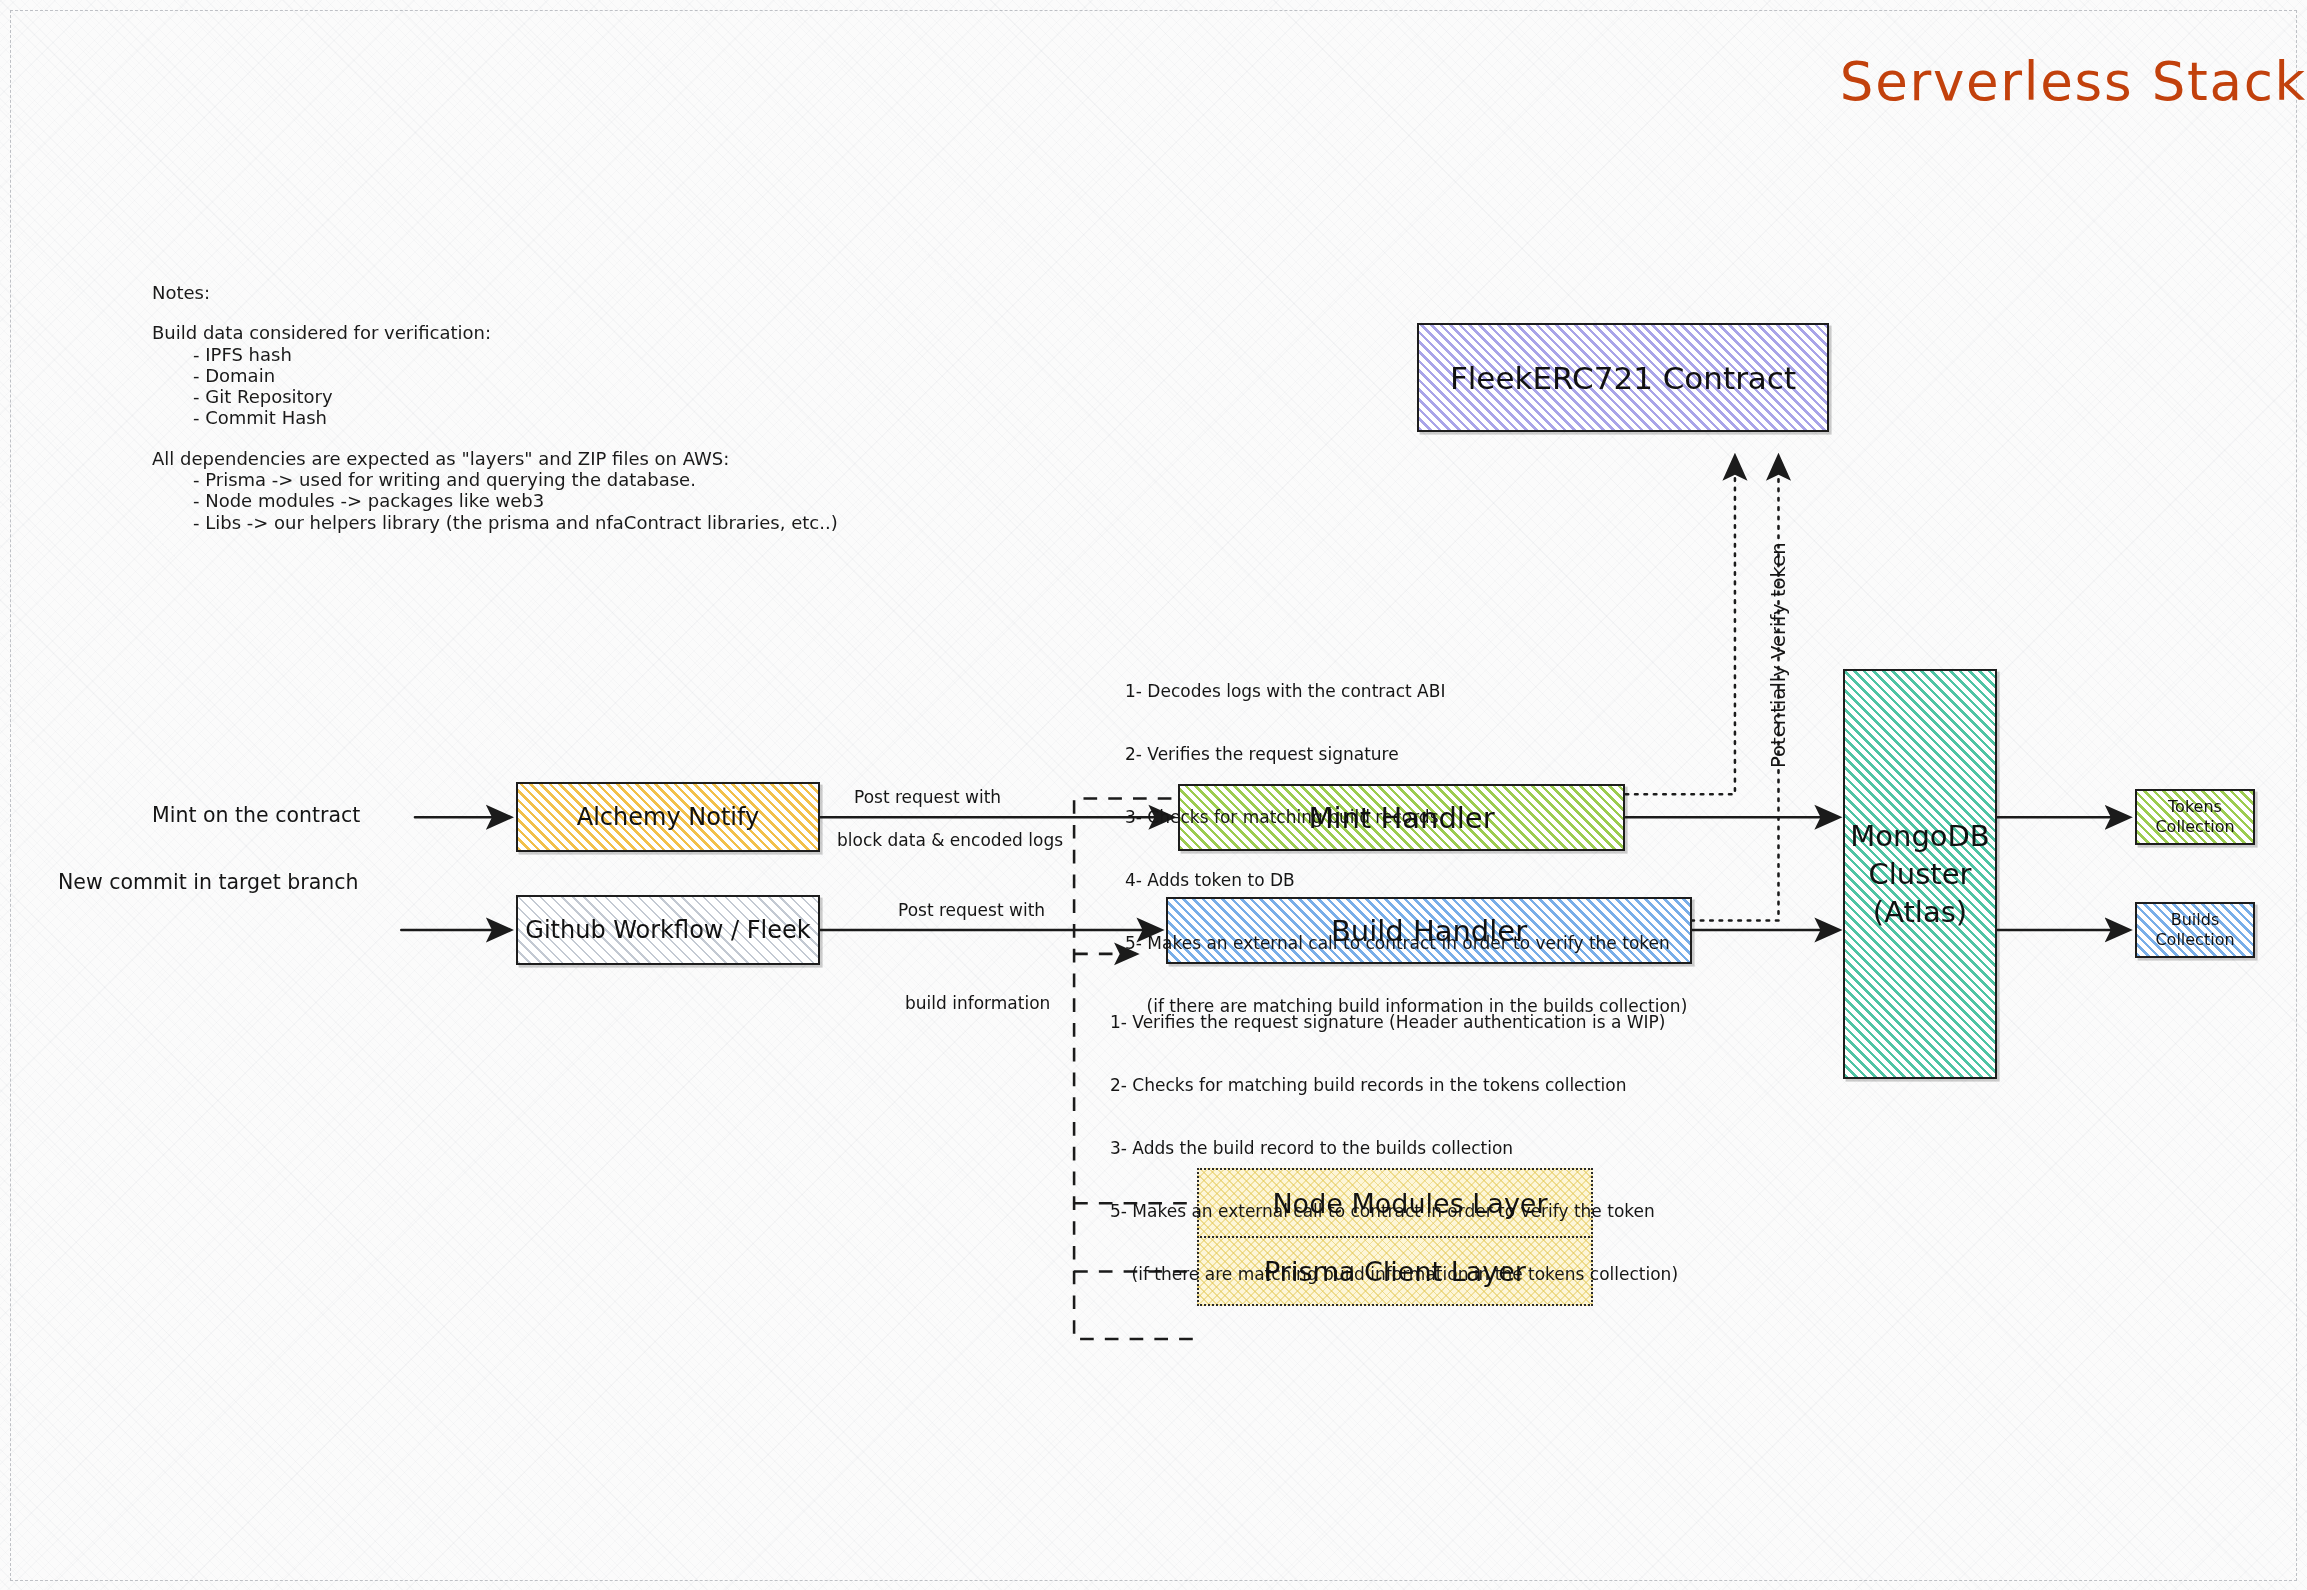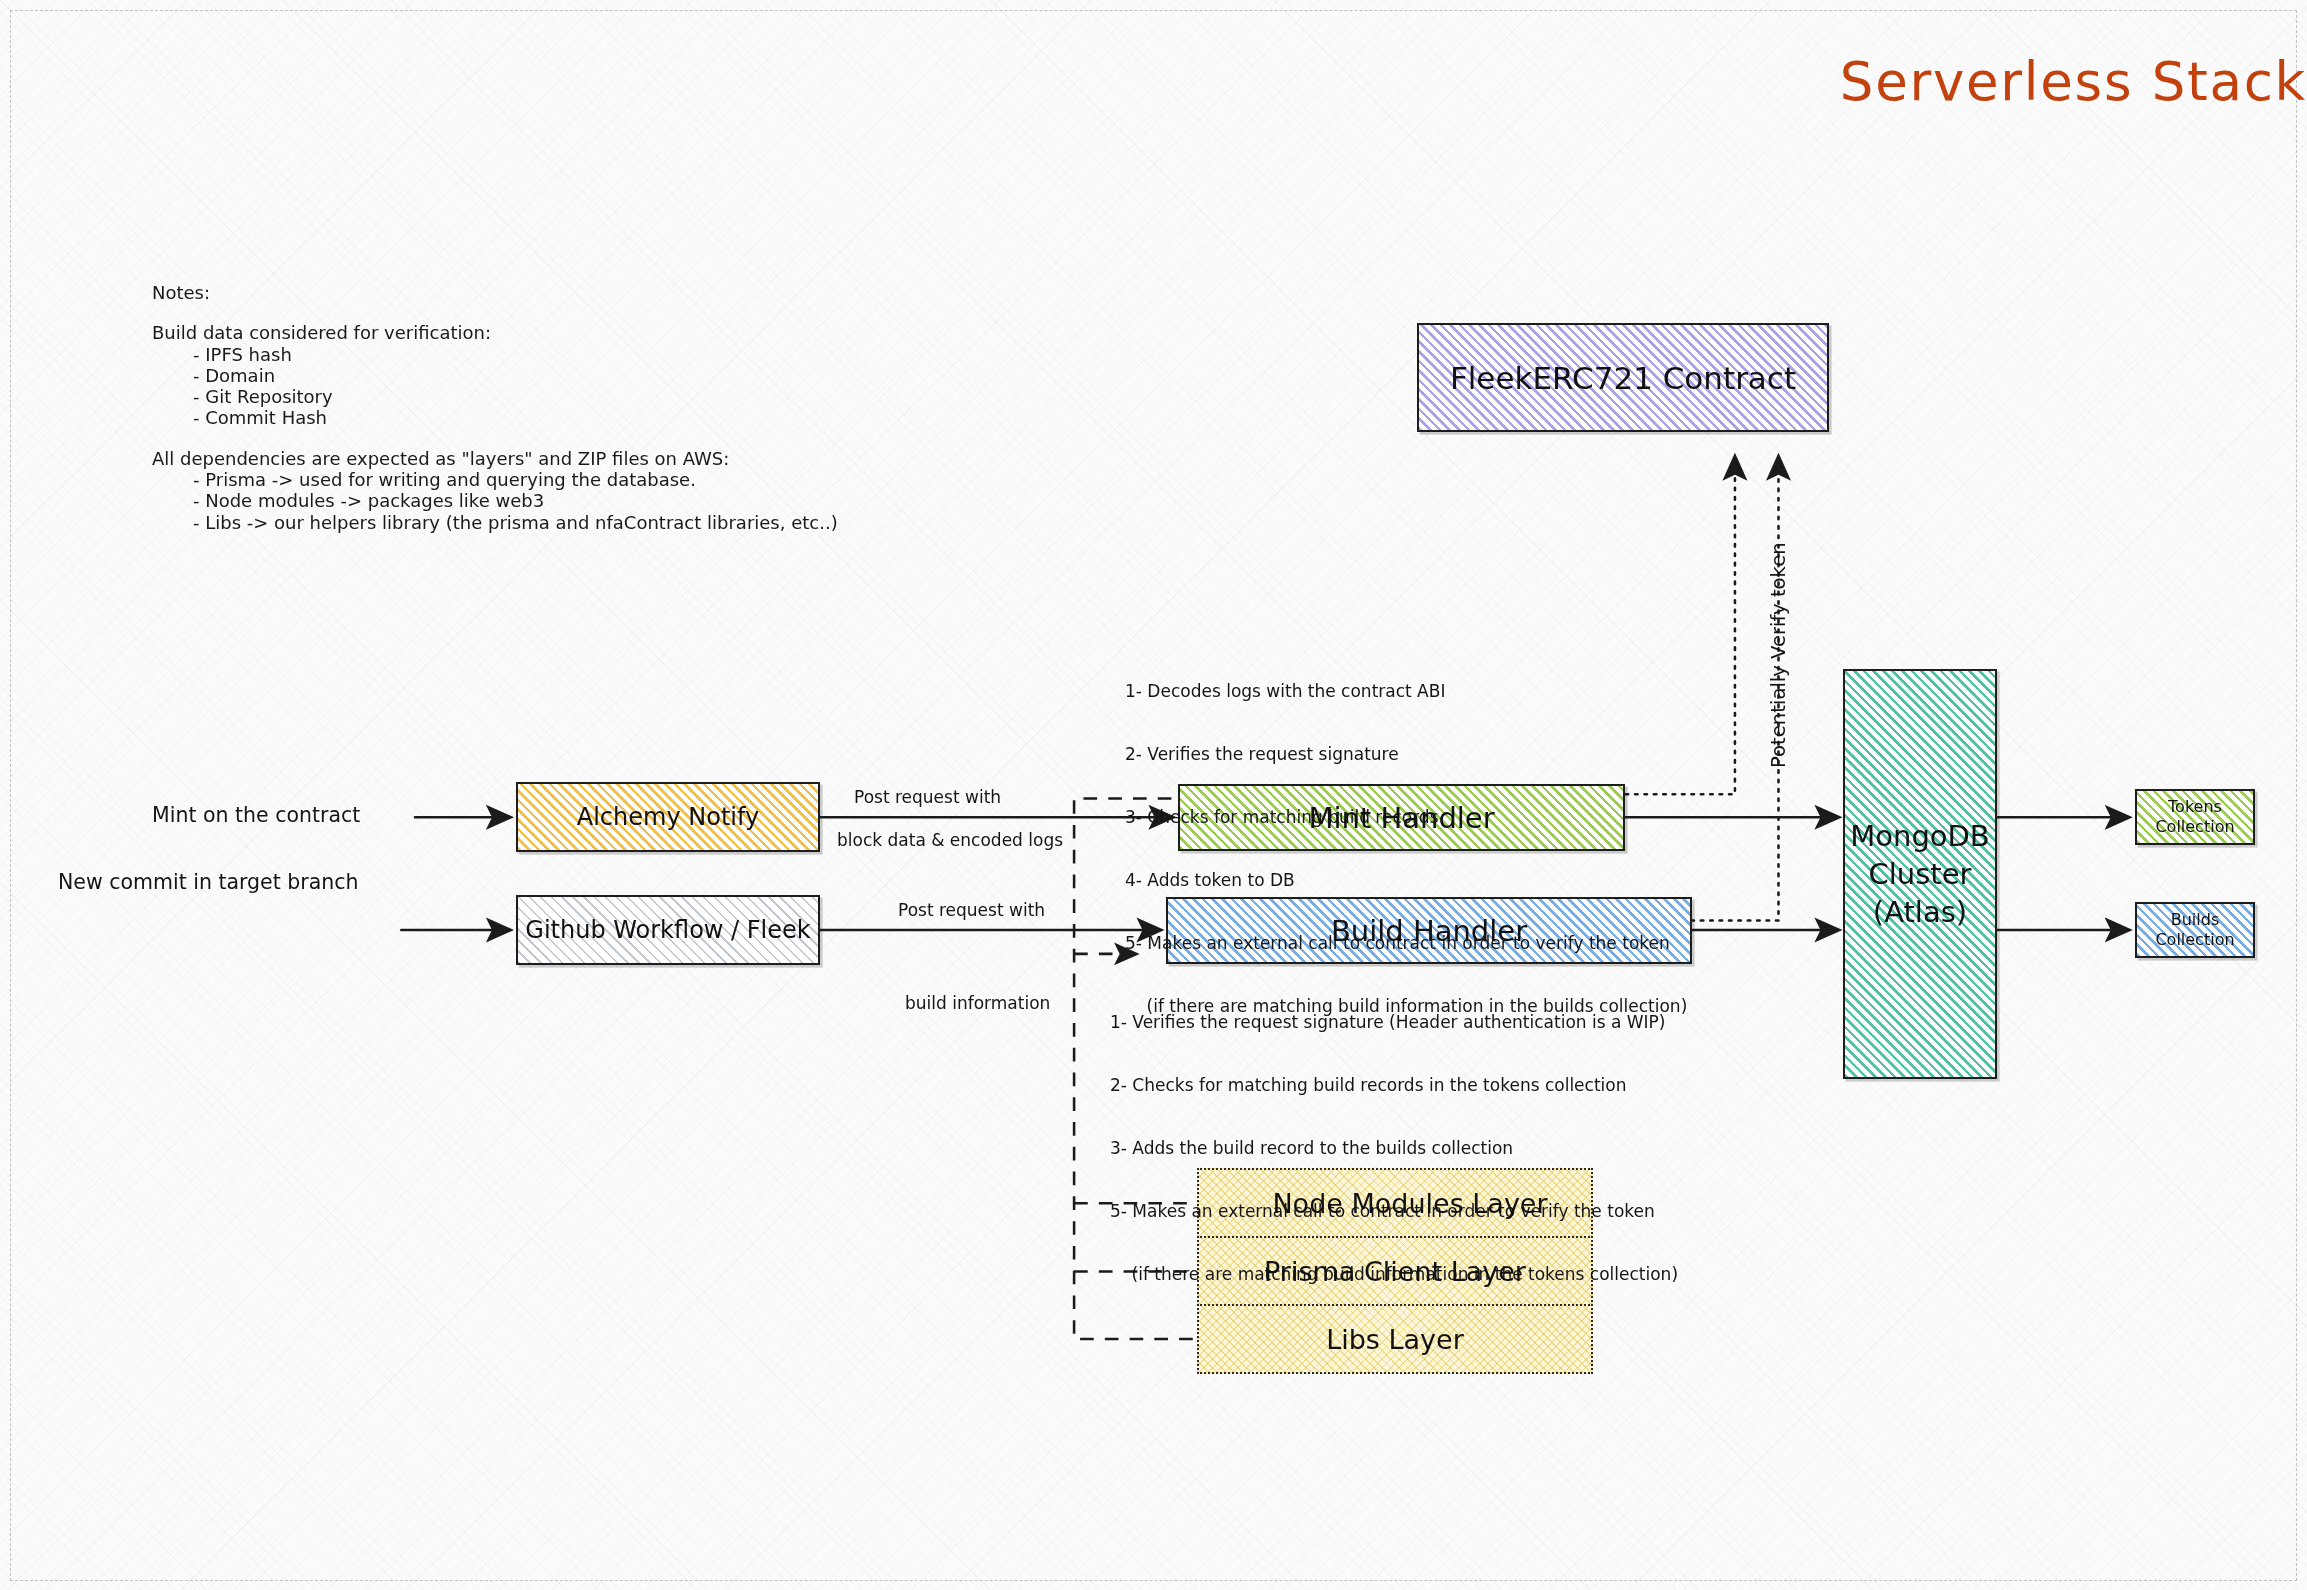--- a/index.html
+++ b/index.html
@@ -201,23 +201,20 @@
   </div>
 
   <div class="node dotted-box h-cream hw" style="left:1197px;top:1168px;width:396px;height:70px;font-size:27px;padding-left:30px;">
     <span class="lbl">Node Modules Layer</span>
   </div>
 
   <div class="node dotted-box h-cream hw" style="left:1197px;top:1236px;width:396px;height:70px;font-size:27px;">
     <span class="lbl">Prisma Client Layer</span>
   </div>
 
-  <div class="node dotted-box h-cream hw" style="left:1197px;top:1304px;width:396px;height:70px;font-size:27px;">
-    <span class="lbl">Libs Layer</span>
-  </div>
 
   <div class="flow-label hw" style="left:152px;top:804px;font-size:20.5px;">Mint on the contract</div>
   <div class="flow-label hw" style="left:58px;top:871px;font-size:20.5px;">New commit in target branch</div>
 
   <div class="edge-label hw" style="left:854px;top:787px;">Post request with</div>
   <div class="edge-label hw" style="left:837px;top:830px;">block data &amp; encoded logs</div>
 
   <div class="edge-label hw" style="left:898px;top:900px;">Post request with</div>
   <div class="edge-label hw" style="left:905px;top:993px;">build information</div>
 

